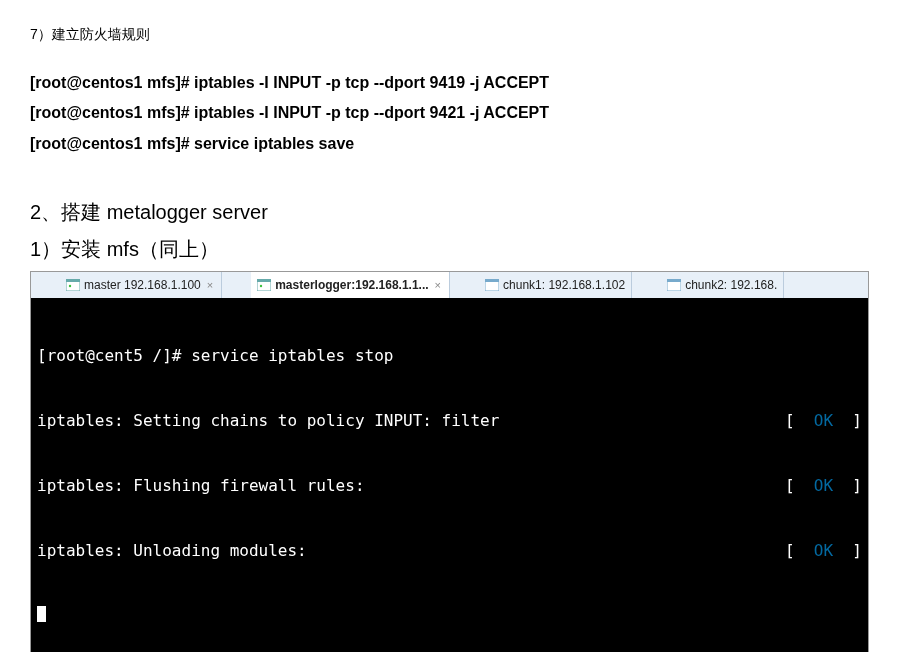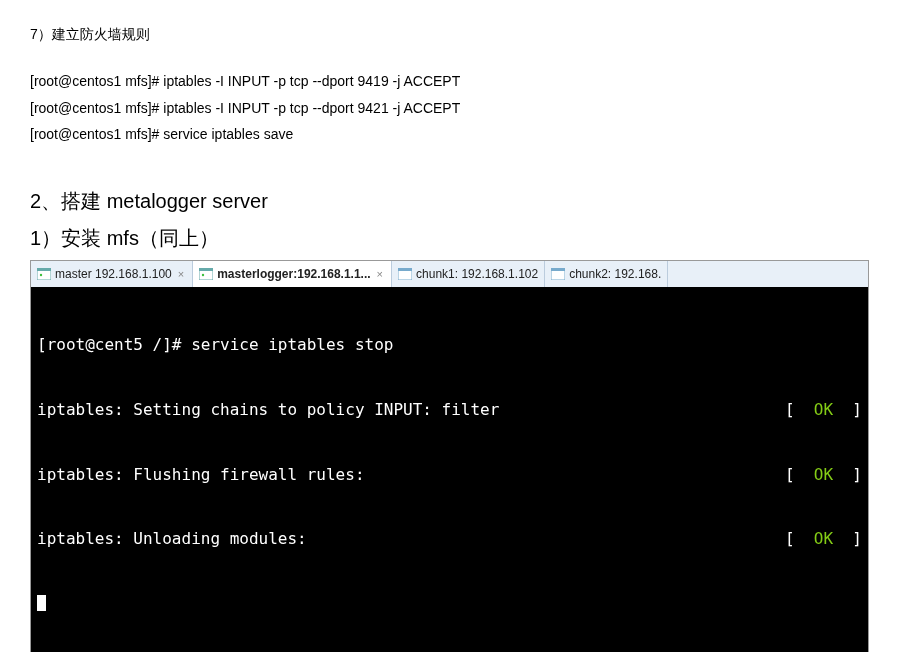--- a/index.html
+++ b/index.html
@@ -12,22 +12,22 @@
     box-sizing: border-box;
     color: #000;
   }
   .section-heading {
     font-size: 14px;
     margin: 6px 0 18px 0;
   }
   .cmd-block {
     margin: 24px 0 40px 0;
     line-height: 1.9;
-    font-weight: normal;
-    font-size: 14px;
+    font-weight: bold;
+    font-size: 16px;
   }
   .sub-heading {
     font-size: 20px;
     margin: 10px 0 4px 0;
   }
   .screenshot {
     border: 1px solid #999;
     margin: 8px 0 24px 0;
     overflow: hidden;
   }
@@ -39,20 +39,21 @@
     font-size: 12px;
   }
   .tab {
     display: flex;
     align-items: center;
     padding: 0 6px;
     border-right: 1px solid #bcd;
     background: #e8f0f8;
     gap: 4px;
     white-space: nowrap;
+    margin-left: 29px;
   }
   .tab.active {
     background: #fff;
   }
   .tab .title { color: #222; }
   .tab.active .title { font-weight: bold; }
   .tab .close {
     color: #888;
     font-size: 11px;
     padding: 0 2px;
@@ -66,21 +67,21 @@
     background: #000;
     color: #fff;
     font-family: "DejaVu Sans Mono", Consolas, monospace;
     font-size: 16px;
     padding: 4px 6px 10px 6px;
     line-height: 1.35;
     position: relative;
     white-space: pre;
   }
   .ok-bracket { color: #fff; }
-  .ok-text { color: #84cc16; }
+  .ok-text { color: #0369a1; }
   .cursor {
     display: inline-block;
     width: 9px;
     height: 16px;
     background: #fff;
     vertical-align: -2px;
   }
   .term-row { display: flex; justify-content: space-between; }
 </style>
 </head>

